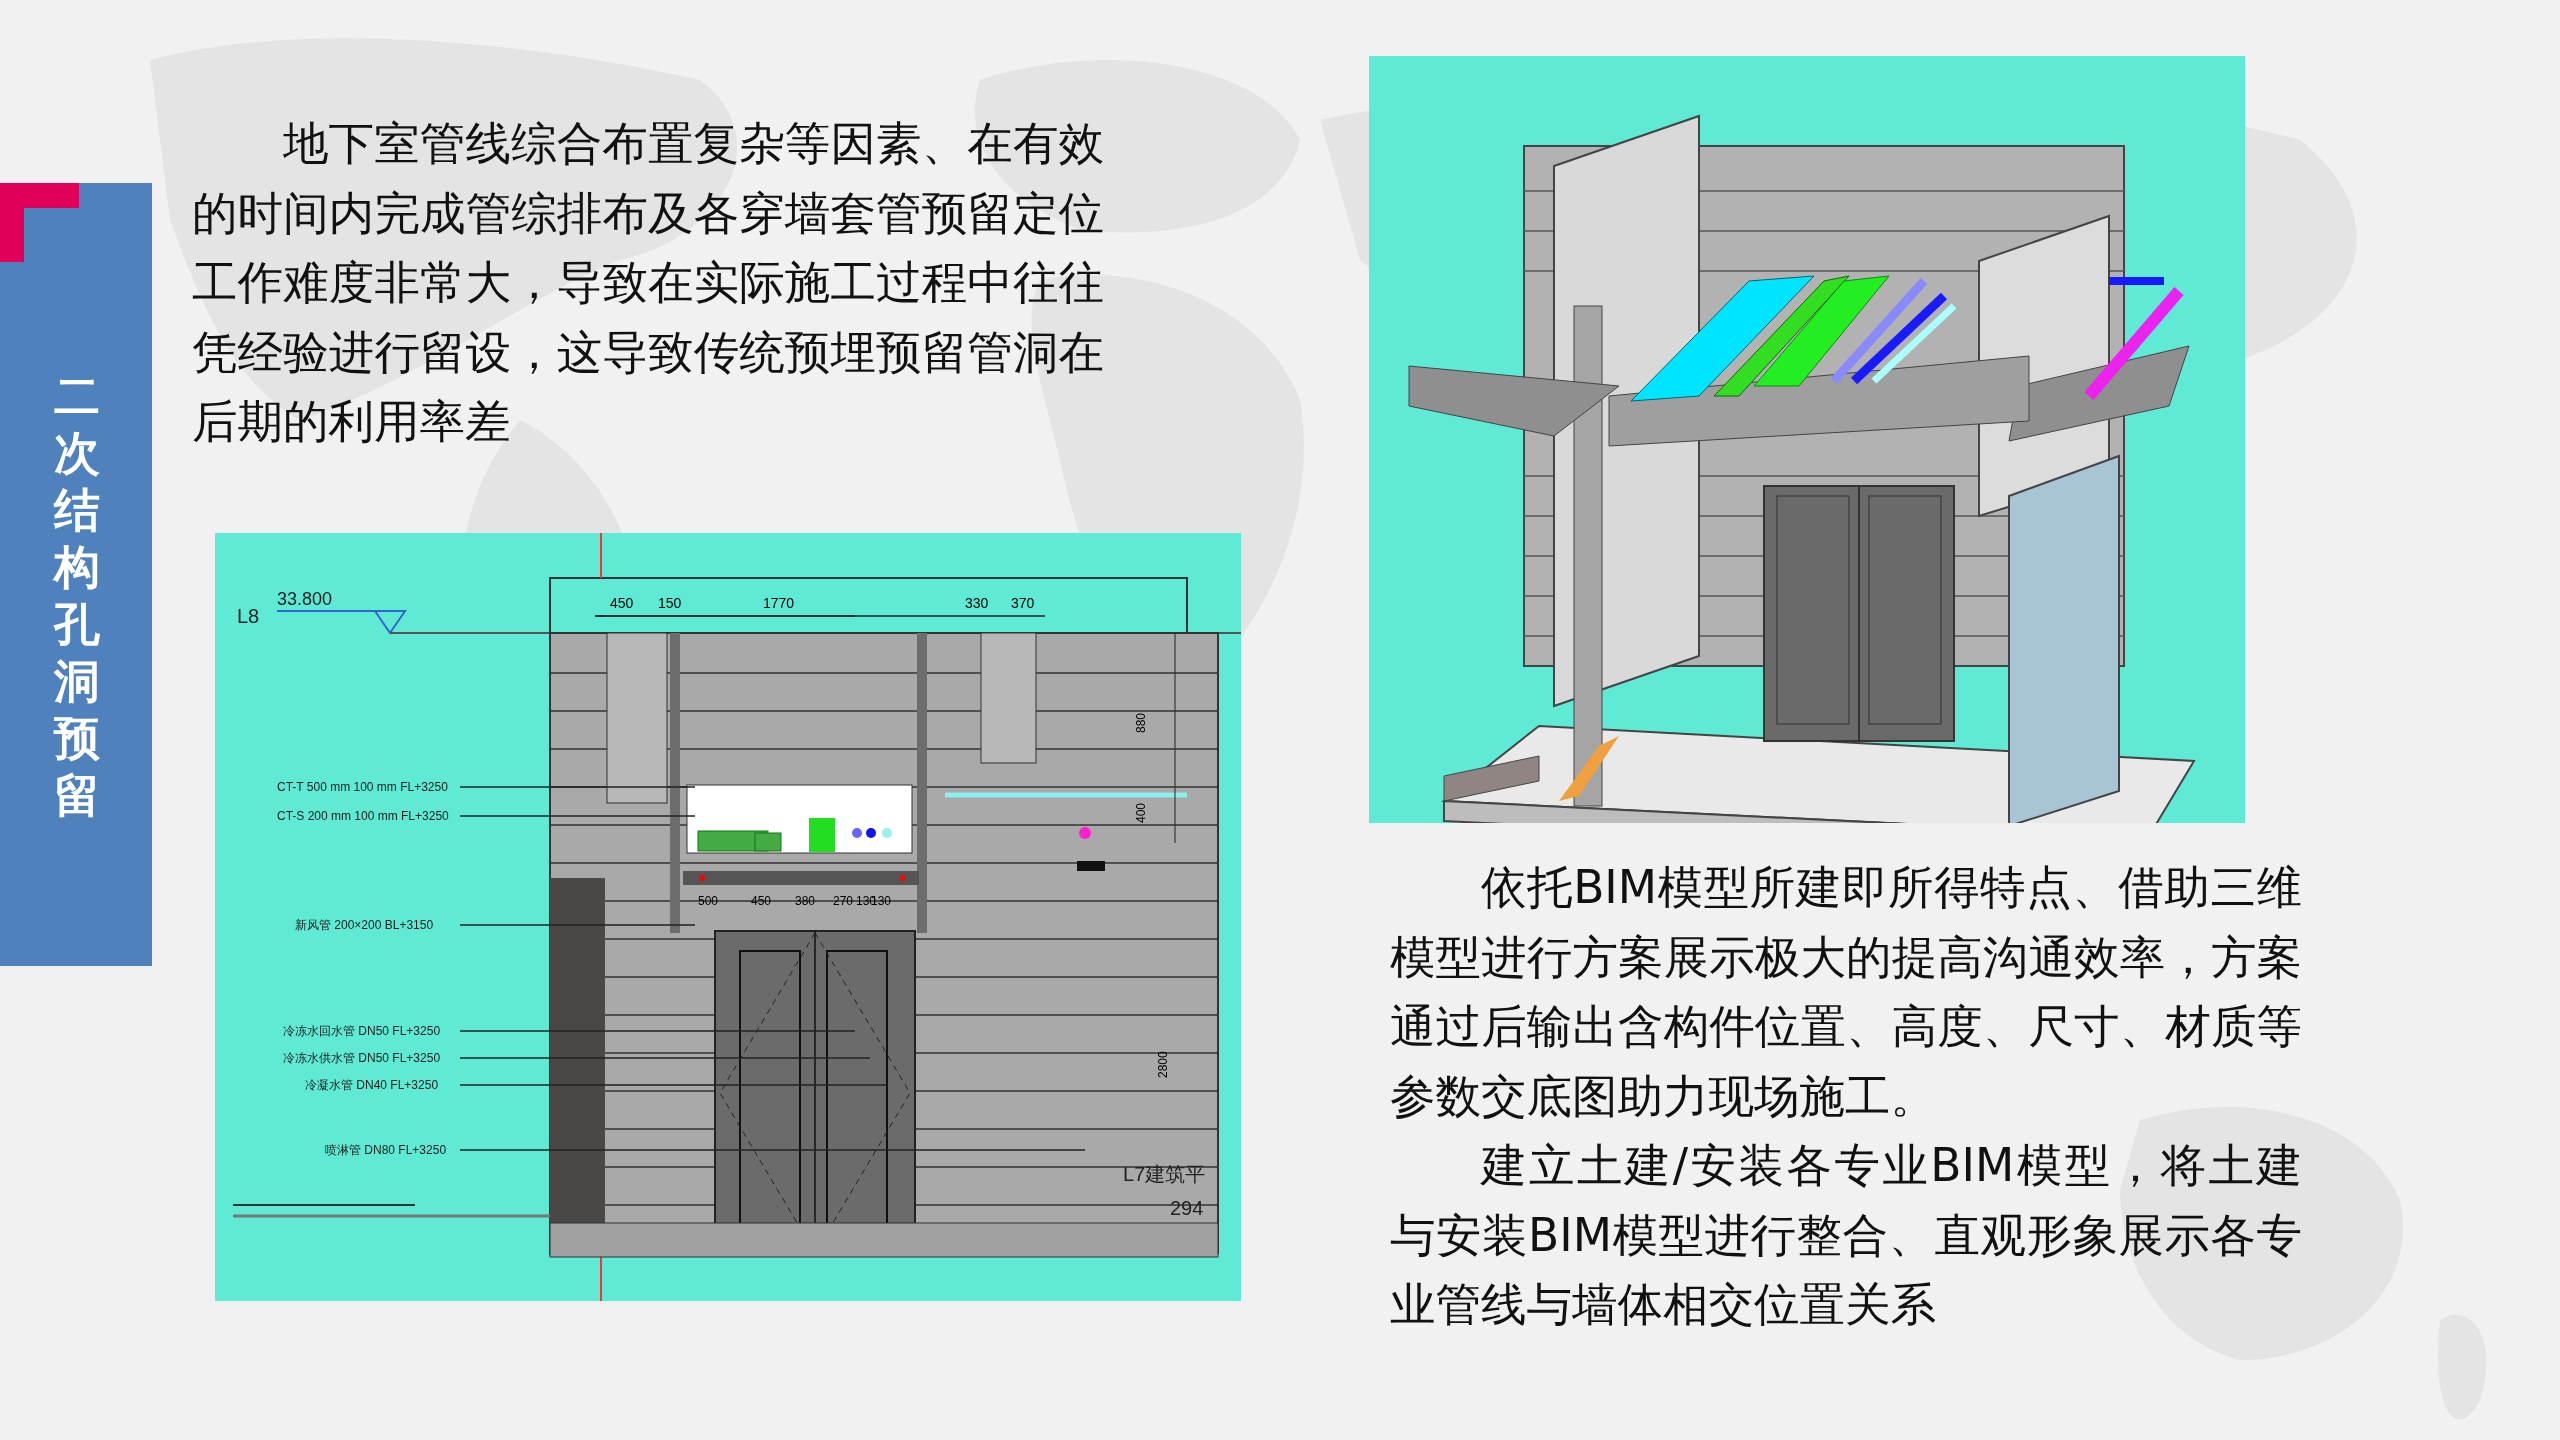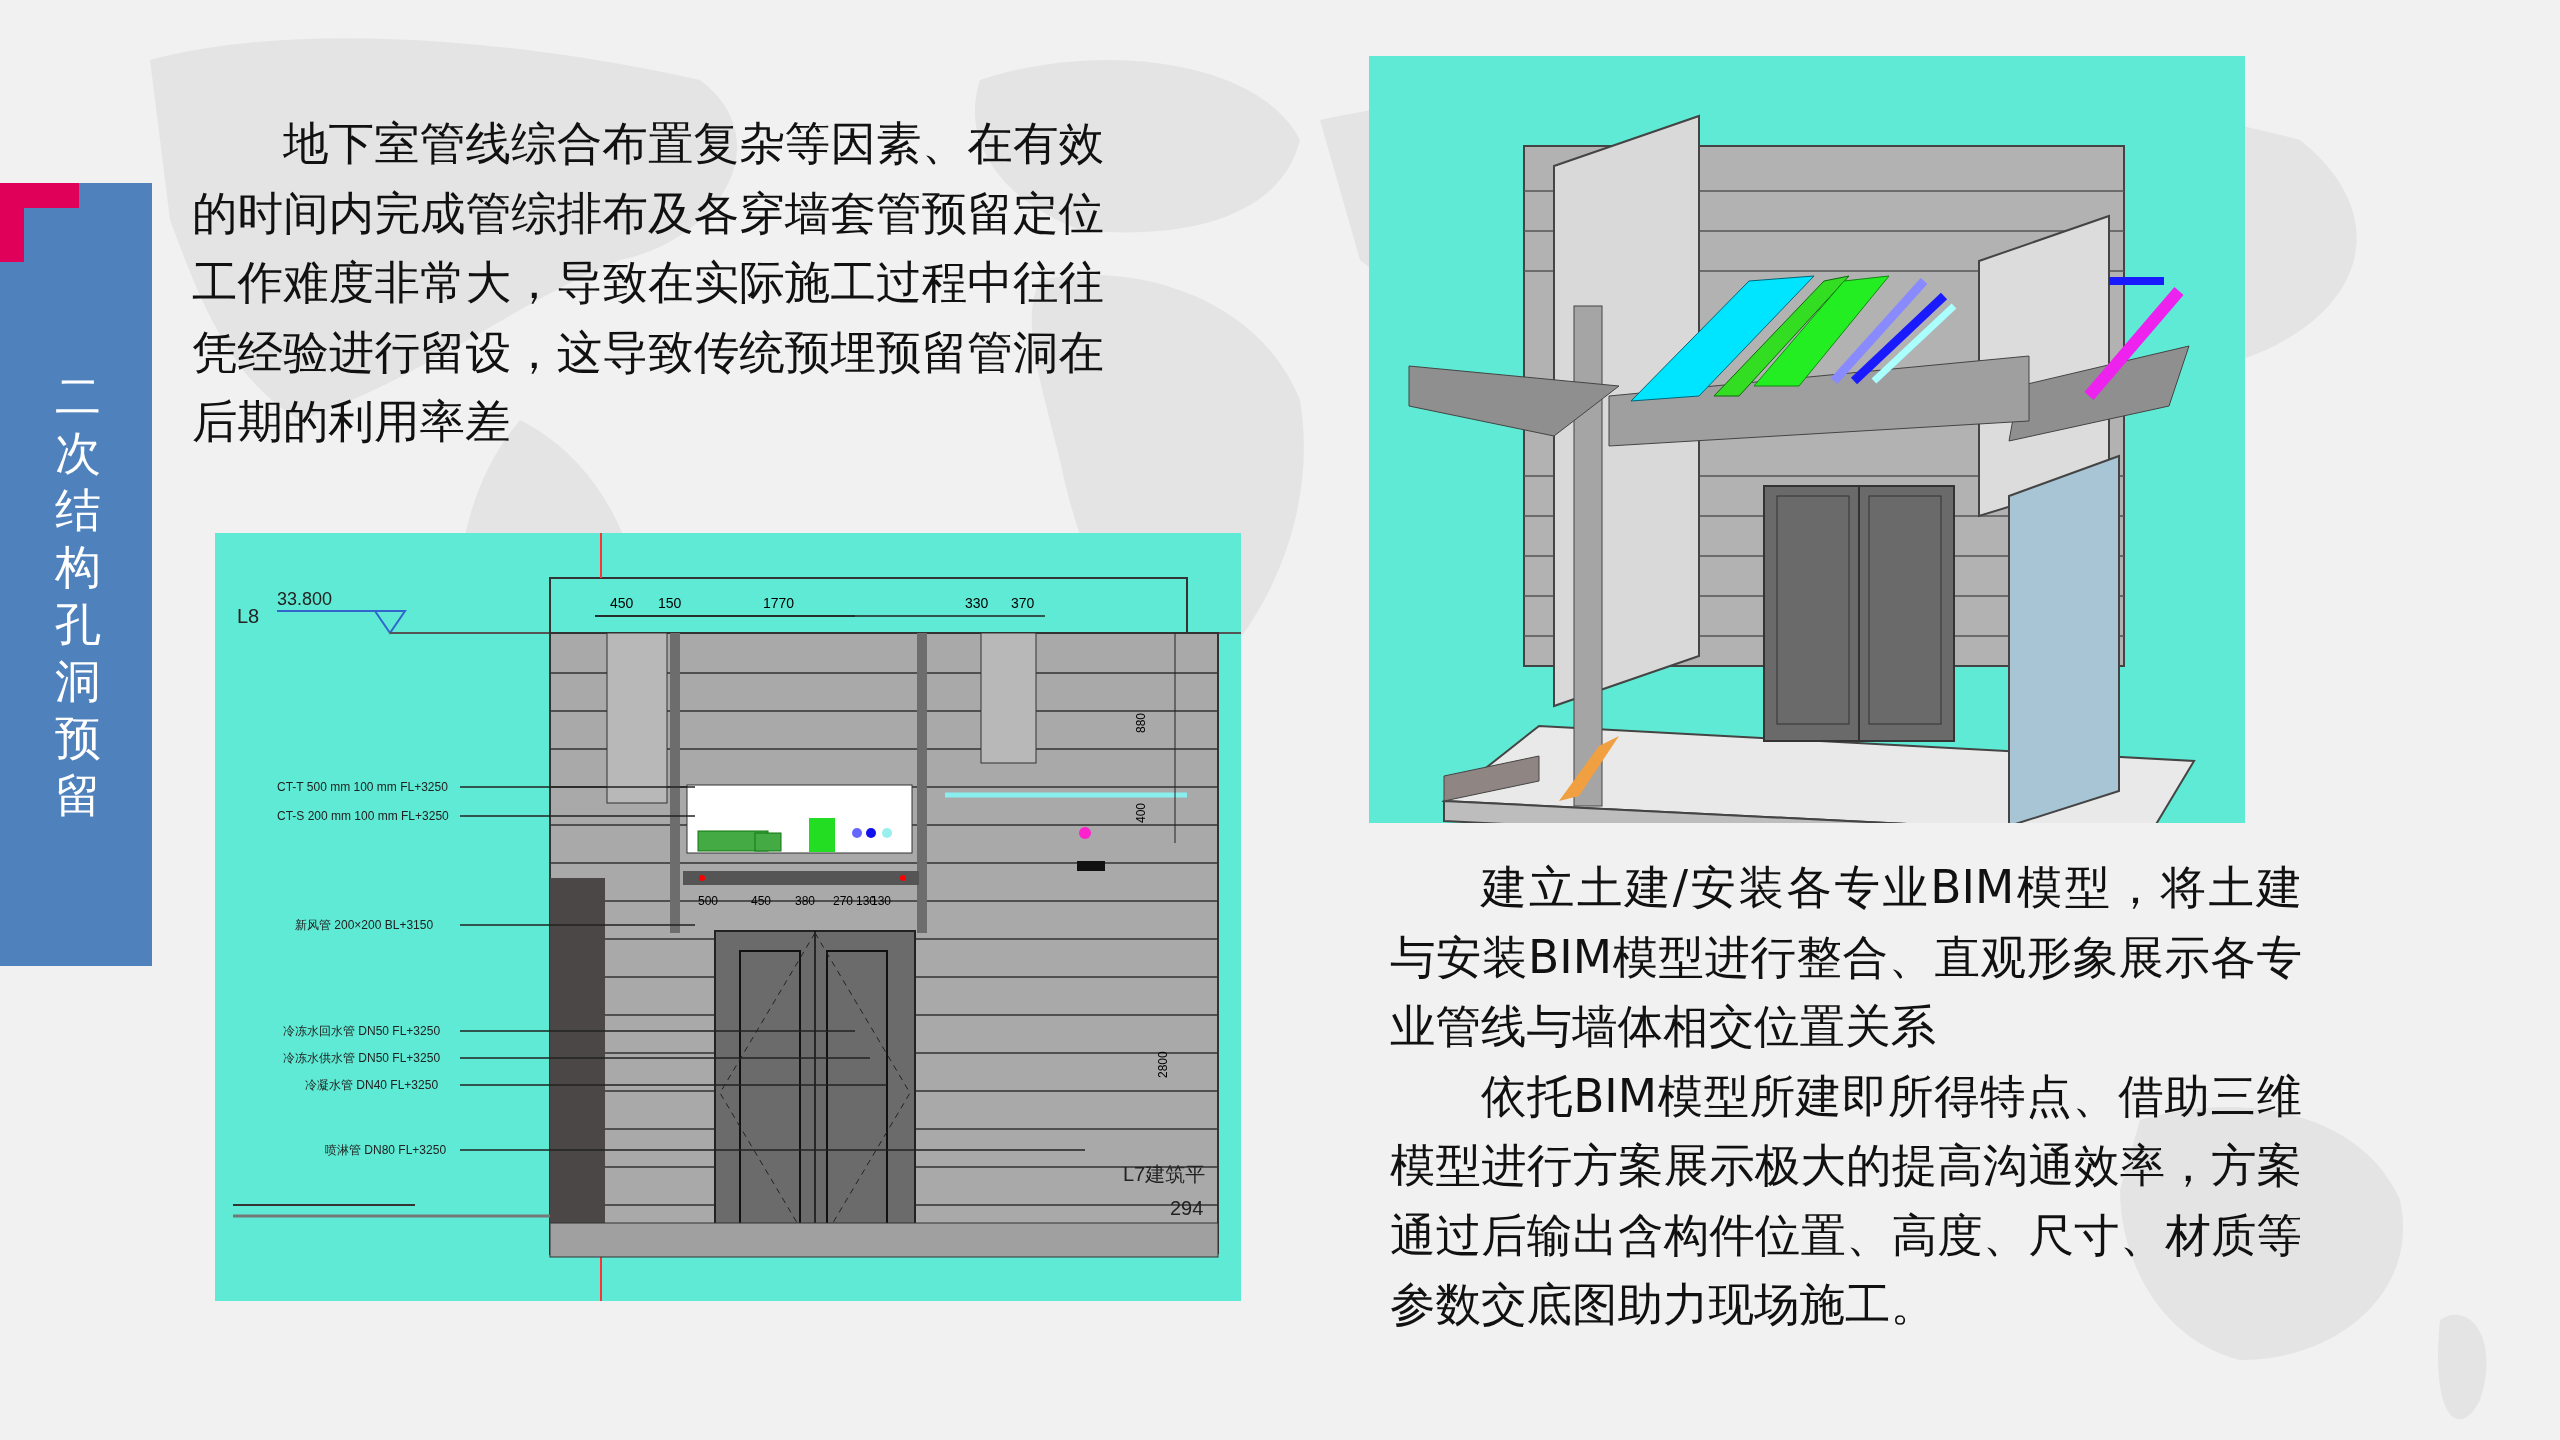--- a/index.html
+++ b/index.html
@@ -7,21 +7,21 @@
     width:2560px; height:1440px; position:relative; overflow:hidden;
     background:#f1f1f1;
     font-family:"DejaVu Sans","Liberation Sans",sans-serif;
   }
   .bgmap { position:absolute; inset:0; z-index:0; }
   .side-bar { position:absolute; left:0; top:183px; width:152px; height:783px; background:#4f81bd; z-index:2; }
   .pink-h { position:absolute; left:0; top:183px; width:79px; height:25px; background:#e0005a; z-index:3; }
   .pink-v { position:absolute; left:0; top:183px; width:24px; height:79px; background:#e0005a; z-index:3; }
   .side-title {
     position:absolute; left:54px; top:368px; width:48px; z-index:3;
-    color:#ffffff; font-size:46px; line-height:57px; text-align:center; font-weight:normal;
+    color:#ffffff; font-size:46px; line-height:57px; text-align:left; font-weight:bold;
     word-break:break-all;
   }
   .para { position:absolute; z-index:2; color:#111; font-size:45.5px; line-height:69.5px; text-align:justify; }
   .para p { margin:0; text-indent:2em; }
   .para-left { left:192px; top:109px; width:912px; }
   .para-right { left:1390px; top:853px; width:912px; }
   .figure { position:absolute; background:#5eead4; z-index:2; overflow:hidden; }
   .cad { left:215px; top:533px; width:1026px; height:768px; }
   .model { left:1369px; top:56px; width:876px; height:767px; }
   .figure svg { position:absolute; left:0; top:0; width:100%; height:100%; }
@@ -45,22 +45,22 @@
 <div class="side-bar"></div>
 <div class="pink-h"></div>
 <div class="pink-v"></div>
 <div class="side-title">二次结构孔洞预留</div>
 
 <div class="para para-left">
   <p>地下室管线综合布置复杂等因素、在有效的时间内完成管综排布及各穿墙套管预留定位工作难度非常大，导致在实际施工过程中往往凭经验进行留设，这导致传统预埋预留管洞在后期的利用率差</p>
 </div>
 
 <div class="para para-right">
+  <p>依托BIM模型所建即所得特点、借助三维模型进行方案展示极大的提高沟通效率，方案通过后输出含构件位置、高度、尺寸、材质等参数交底图助力现场施工。</p>
   <p>建立土建/安装各专业BIM模型，将土建与安装BIM模型进行整合、直观形象展示各专业管线与墙体相交位置关系</p>
-  <p>依托BIM模型所建即所得特点、借助三维模型进行方案展示极大的提高沟通效率，方案通过后输出含构件位置、高度、尺寸、材质等参数交底图助力现场施工。</p>
 </div>
 
 <div class="figure cad">
   <svg viewBox="0 0 1026 768">
 
     <rect x="335" y="45" width="637" height="676" fill="none" stroke="#333" stroke-width="2"></rect>
 
     <line x1="386" y1="0" x2="386" y2="45" stroke="#ff3333" stroke-width="2"></line>
     <line x1="386" y1="724" x2="386" y2="768" stroke="#ff3333" stroke-width="2"></line>
 

